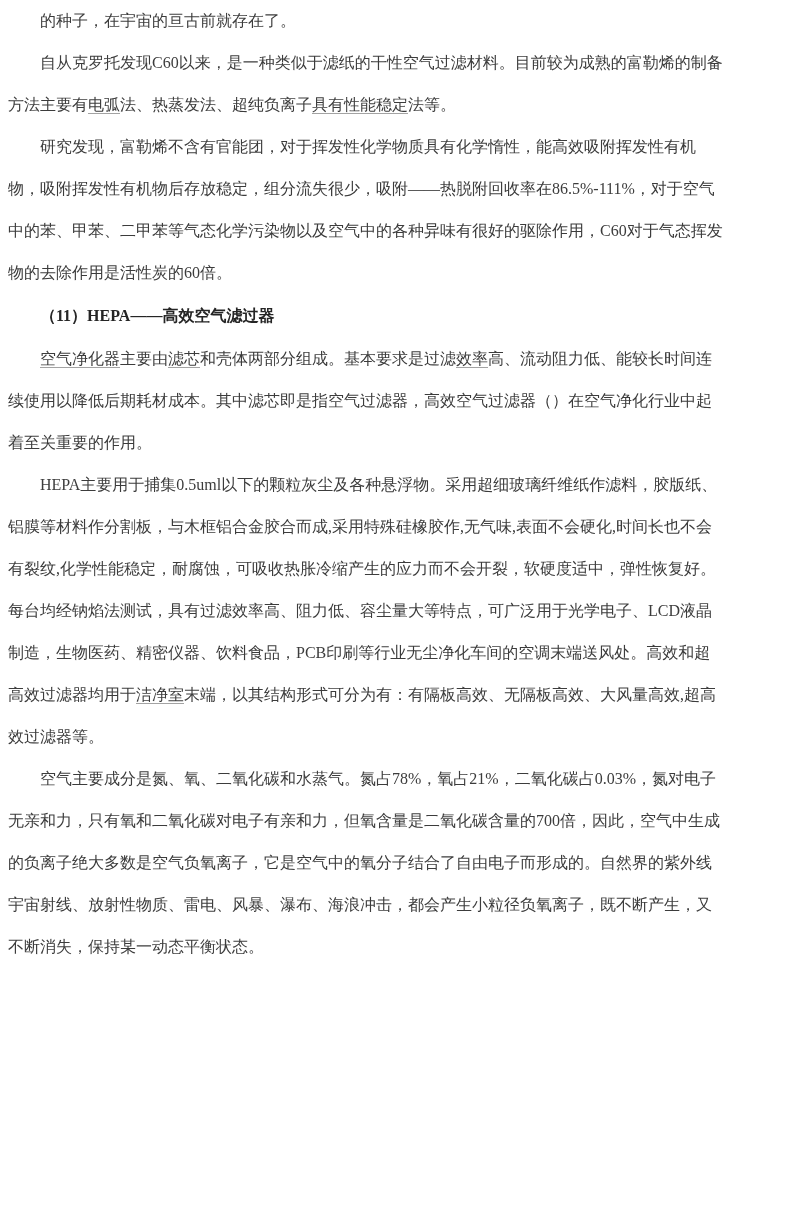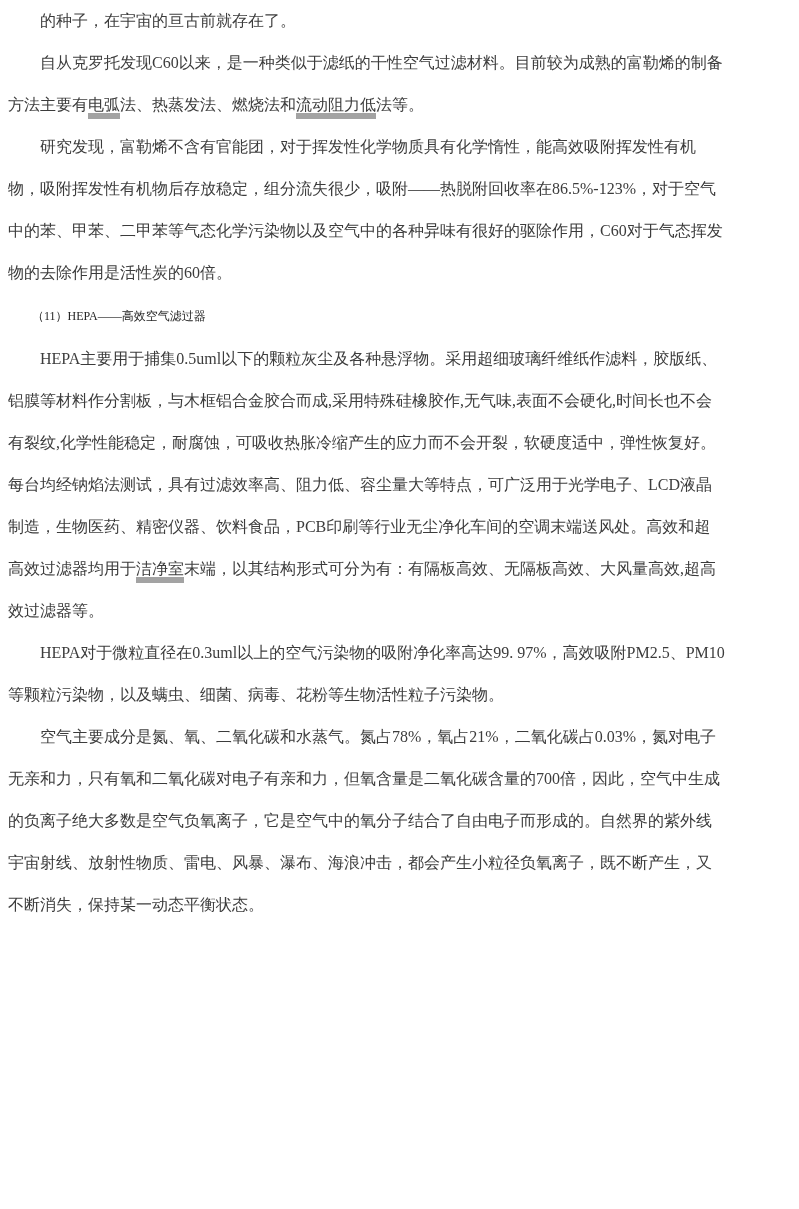--- a/index.html
+++ b/index.html
@@ -22,39 +22,39 @@
     color: #3c3c3c;
   }
   .para {
     margin: 0;
     text-indent: 2em;
     line-height: 42px;
     word-break: break-all;
   }
   .heading {
     margin: 0;
-    font-size: 12px;
-    font-weight: 400;
+    font-size: 16px;
+    font-weight: 700;
     color: #252525;
     text-indent: 2em;
     line-height: 44px;
   }
   .term-link {
     color: inherit;
     text-decoration: none;
-    border-bottom: 6px solid #a3a3a3;
+    border-bottom: 1px solid #a3a3a3;
     cursor: pointer;
   }
 </style>
 </head>
 <body>
 
 <div class="page">
   <div class="article">
       <p class="para"><span>的种子，在宇宙的亘古前就存在了。</span></p>
-      <p class="para"><span>自从克罗托发现C60以来，是一种类似于滤纸的干性空气过滤材料。目前较为成熟的富勒烯的制备方法主要有</span><a class="term-link">电弧</a><span>法、热蒸发法、燃烧法和</span><a class="term-link">流动阻力低</a><span>法等。</span></p>
-      <p class="para"><span>研究发现，富勒烯不含有官能团，对于挥发性化学物质具有化学惰性，能高效吸附挥发性有机物，吸附挥发性有机物后存放稳定，组分流失很少，吸附——热脱附回收率在86.5%-123%，对于空气中的苯、甲苯、二甲苯等气态化学污染物以及空气中的各种异味有很好的驱除作用，C60对于气态挥发物的去除作用是活性炭的60倍。</span></p>
+      <p class="para"><span>自从克罗托发现C60以来，是一种类似于滤纸的干性空气过滤材料。目前较为成熟的富勒烯的制备方法主要有</span><a class="term-link">电弧</a><span>法、热蒸发法、超纯负离子</span><a class="term-link">具有性能稳定</a><span>法等。</span></p>
+      <p class="para"><span>研究发现，富勒烯不含有官能团，对于挥发性化学物质具有化学惰性，能高效吸附挥发性有机物，吸附挥发性有机物后存放稳定，组分流失很少，吸附——热脱附回收率在86.5%-111%，对于空气中的苯、甲苯、二甲苯等气态化学污染物以及空气中的各种异味有很好的驱除作用，C60对于气态挥发物的去除作用是活性炭的60倍。</span></p>
       <h3 class="heading"><span>（11）HEPA——高效空气滤过器</span></h3>
+      <p class="para"><a class="term-link">空气净化器</a><span>主要由</span><a class="term-link">滤芯</a><span>和壳体两部分组成。基本要求是过滤</span><a class="term-link">效率</a><span>高、流动阻力低、能较长时间连续使用以降低后期耗材成本。其中滤芯即是指空气过滤器，高效空气过滤器（）在空气净化行业中起着至关重要的作用。</span></p>
       <p class="para"><span>HEPA主要用于捕集0.5uml以下的颗粒灰尘及各种悬浮物。采用超细玻璃纤维纸作滤料，胶版纸、铝膜等材料作分割板，与木框铝合金胶合而成,采用特殊硅橡胶作,无气味,表面不会硬化,时间长也不会有裂纹,化学性能稳定，耐腐蚀，可吸收热胀冷缩产生的应力而不会开裂，软硬度适中，弹性恢复好。每台均经钠焰法测试，具有过滤效率高、阻力低、容尘量大等特点，可广泛用于光学电子、LCD液晶制造，生物医药、精密仪器、饮料食品，PCB印刷等行业无尘净化车间的空调末端送风处。高效和超高效过滤器均用于</span><a class="term-link">洁净室</a><span>末端，以其结构形式可分为有：有隔板高效、无隔板高效、大风量高效,超高效过滤器等。</span></p>
-      <p class="para"><span>HEPA对于微粒直径在0.3uml以上的空气污染物的吸附净化率高达99. 97%，高效吸附PM2.5、PM10等颗粒污染物，以及螨虫、细菌、病毒、花粉等生物活性粒子污染物。</span></p>
       <p class="para"><span>空气主要成分是氮、氧、二氧化碳和水蒸气。氮占78%，氧占21%，二氧化碳占0.03%，氮对电子无亲和力，只有氧和二氧化碳对电子有亲和力，但氧含量是二氧化碳含量的700倍，因此，空气中生成的负离子绝大多数是空气负氧离子，它是空气中的氧分子结合了自由电子而形成的。自然界的紫外线宇宙射线、放射性物质、雷电、风暴、瀑布、海浪冲击，都会产生小粒径负氧离子，既不断产生，又不断消失，保持某一动态平衡状态。</span></p>
     </div>
 </div>
 
 </body></html>

